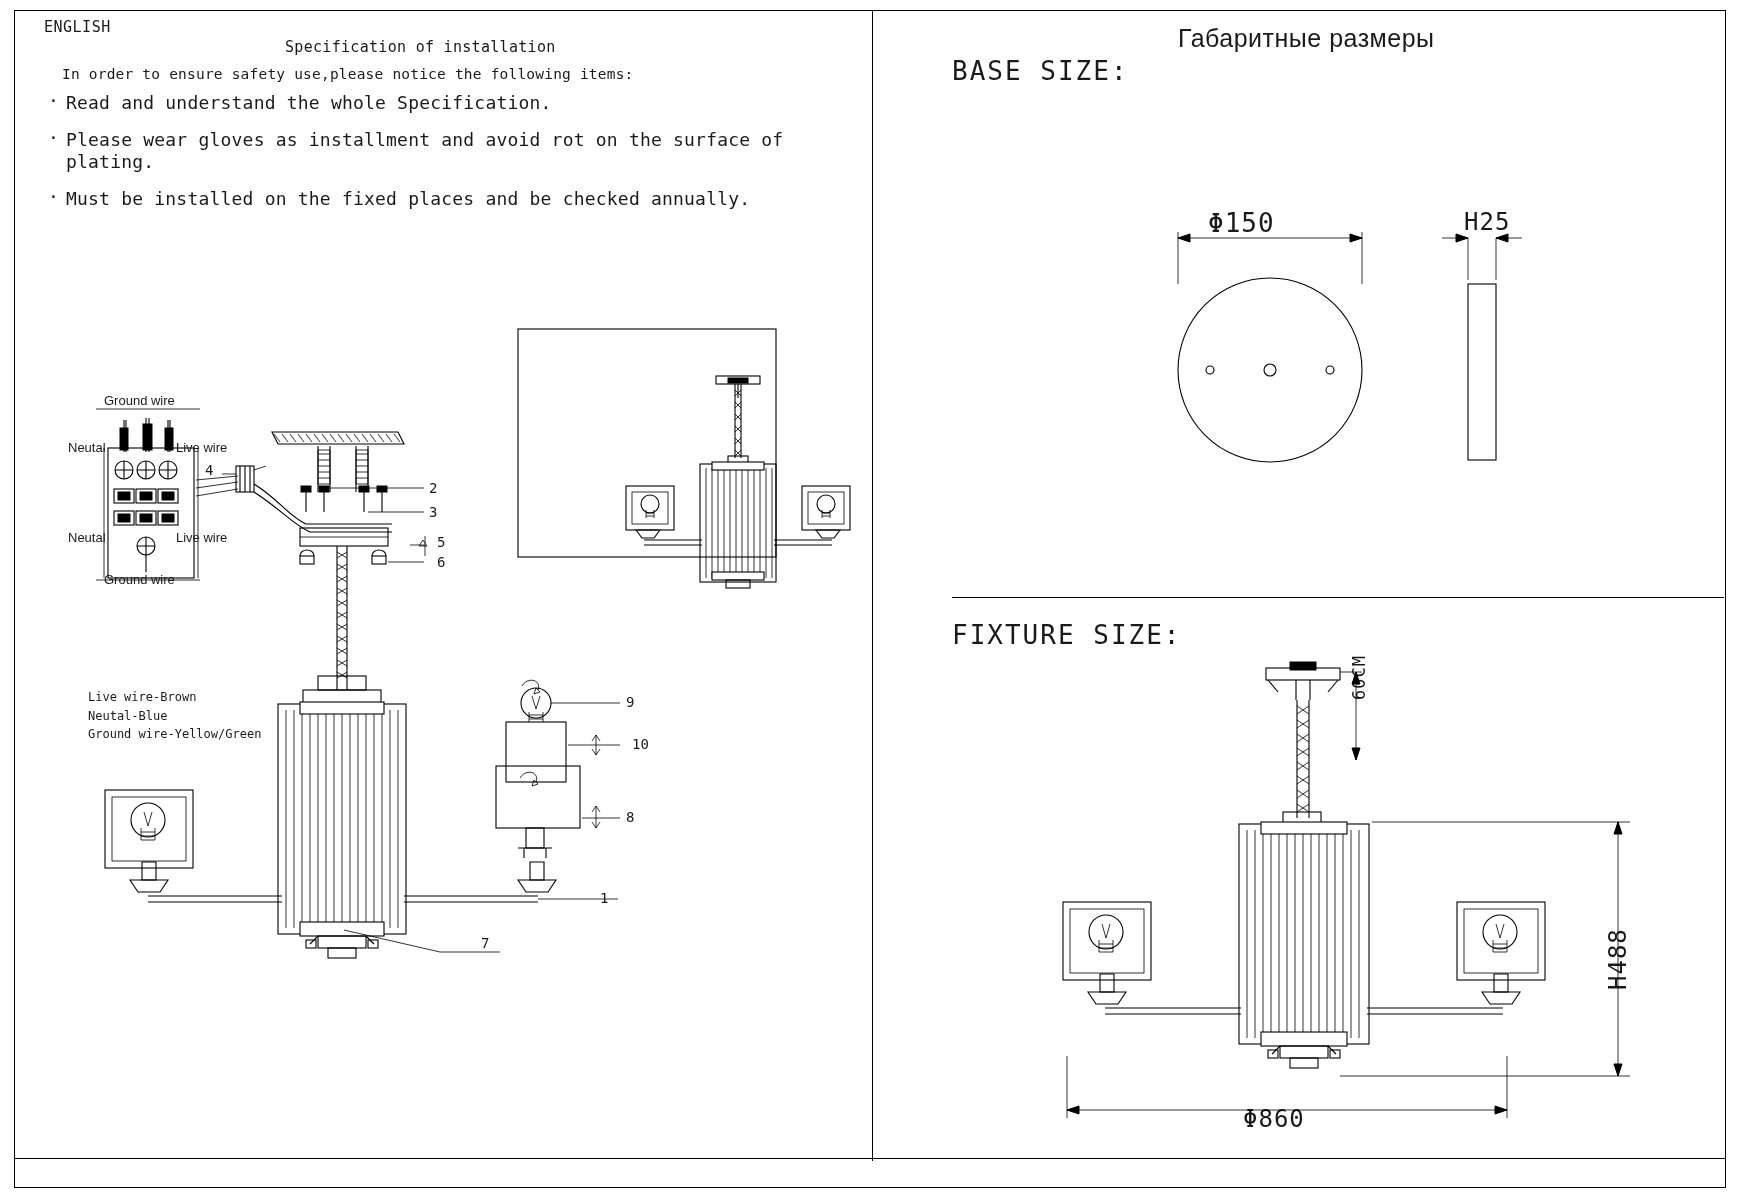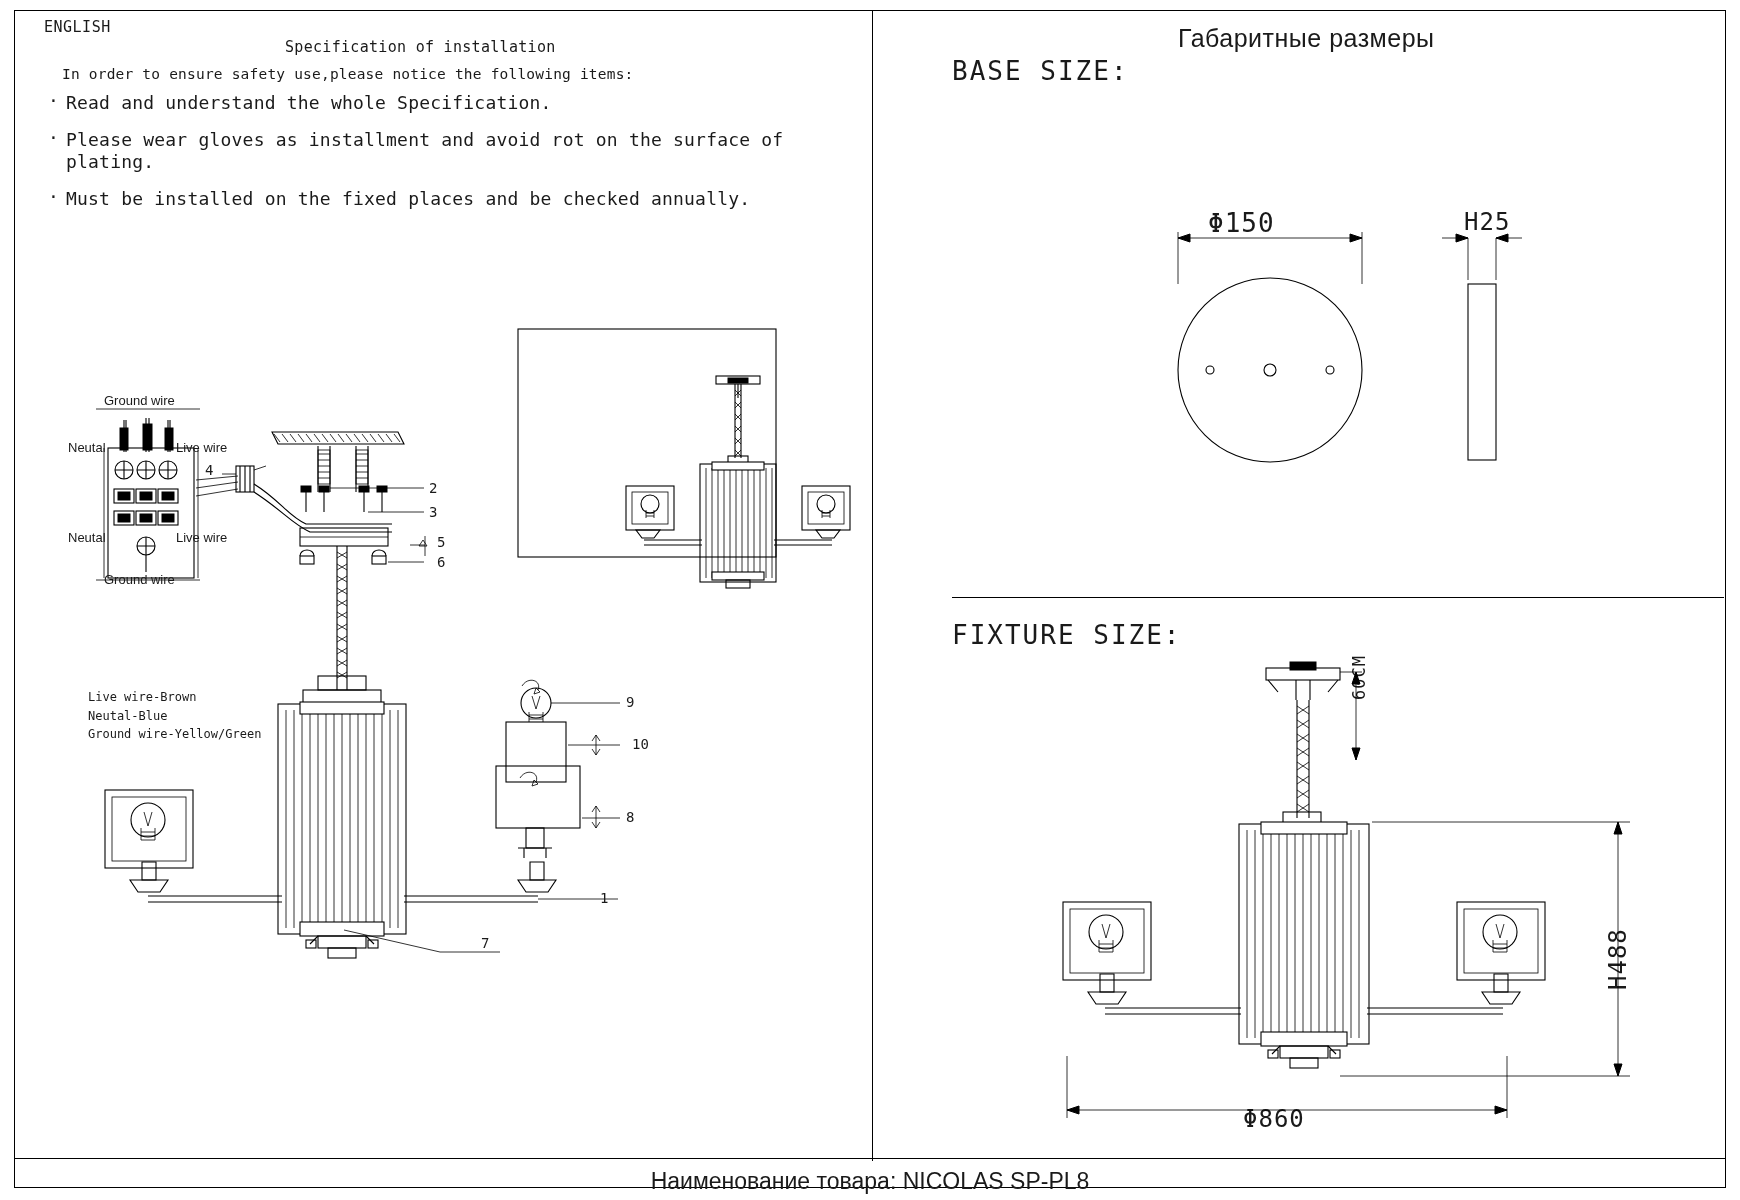--- a/index.html
+++ b/index.html
@@ -377,15 +377,14 @@
       <path class="ln-thin" d="M1340 1076 L1630 1076"></path>
 
       <path class="ln-thin" d="M1067 1110 L1507 1110"></path>
       <path class="fillblk" d="M1067 1110 L1079 1106 L1079 1114 Z"></path>
       <path class="fillblk" d="M1507 1110 L1495 1106 L1495 1114 Z"></path>
       <path class="ln-thin" d="M1067 1056 L1067 1118 M1507 1056 L1507 1118"></path>
     </g>
 
   </svg>
 
-  <div class="footer">Наименование товара: NICOLAS SP-PL8</div>
 
 </div>
 
 </body></html>

